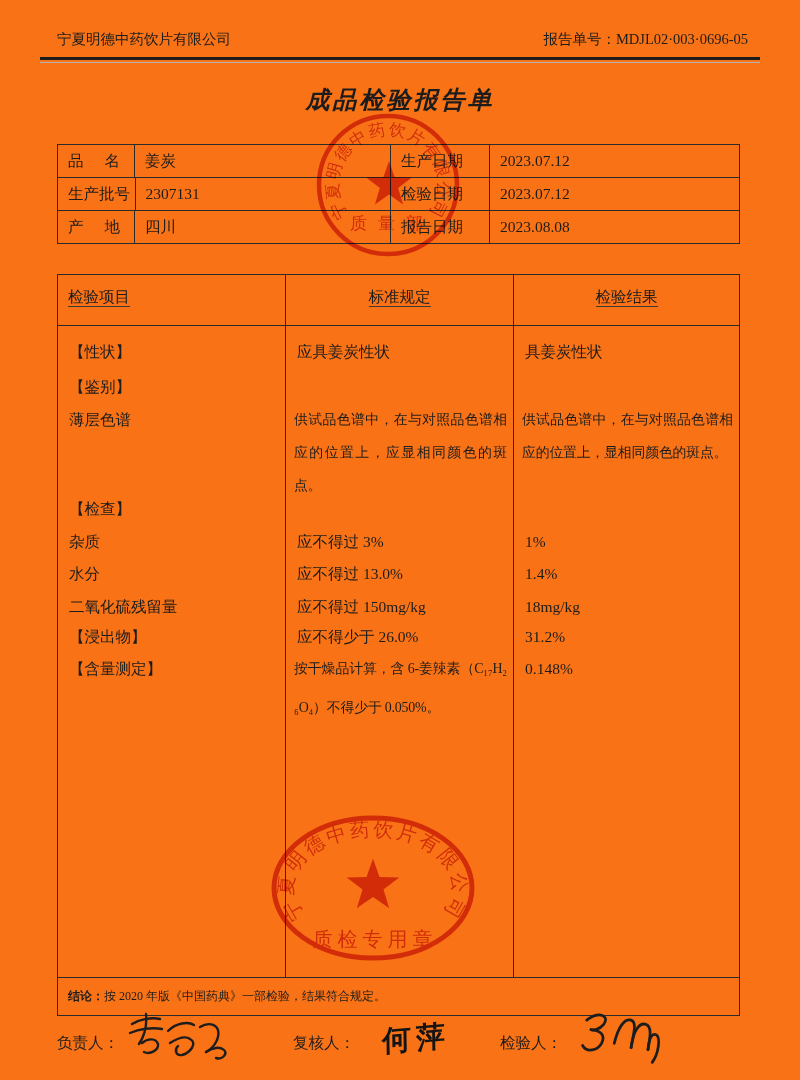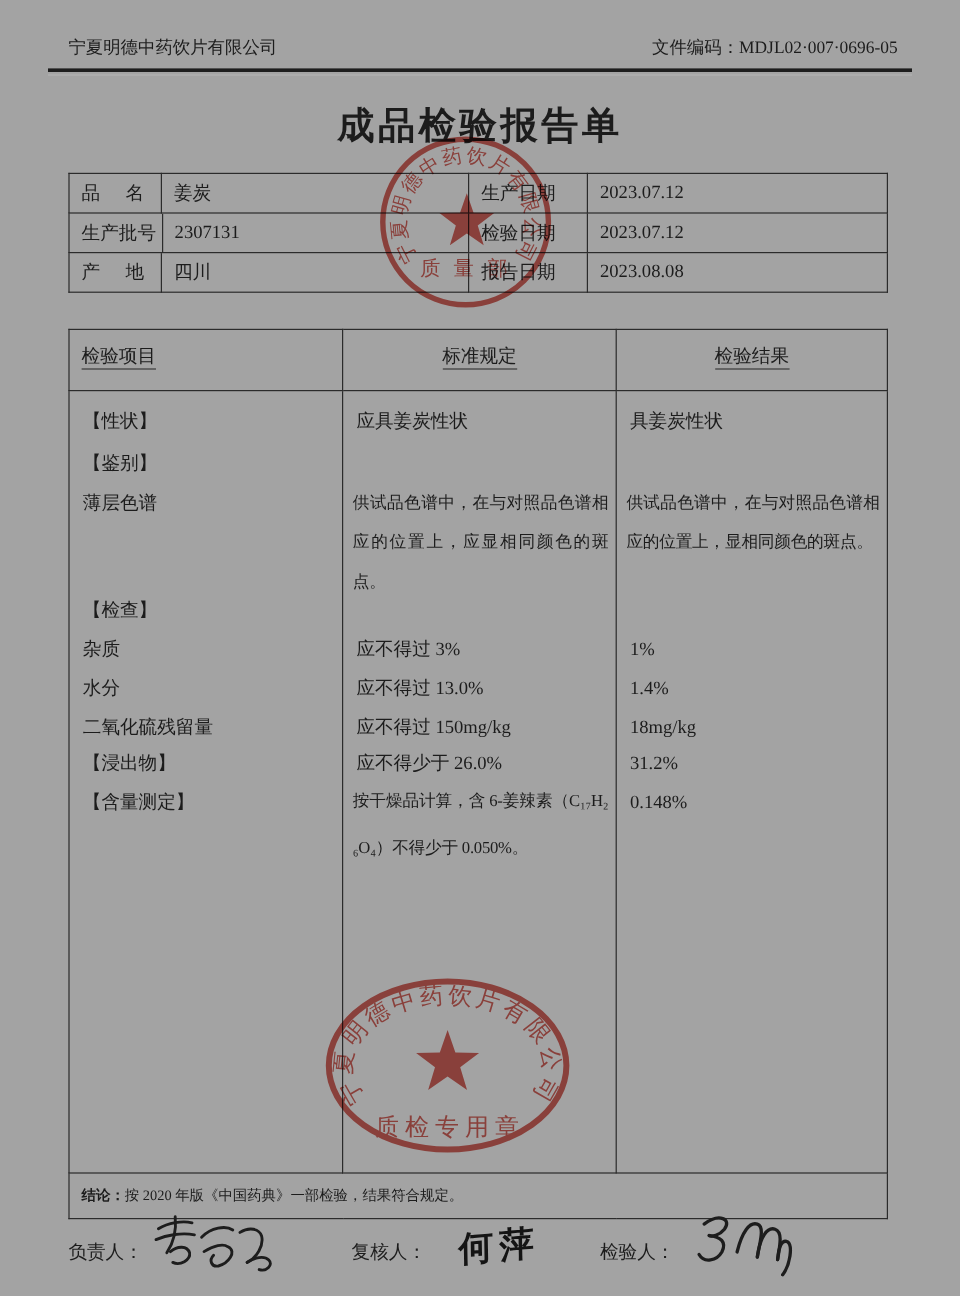--- a/index.html
+++ b/index.html
@@ -1,25 +1,25 @@
 <!DOCTYPE html>
 <html><head>
 <meta charset="utf-8">
 <style>
   html,body{margin:0;padding:0;background:#e9e9e9;}
   .page{
-    position:relative;width:800px;height:1080px;margin:0 auto;background:#a3a3a3;
+    position:relative;width:800px;height:1080px;margin:0 auto;background:#f97316;
     font-family:"Liberation Serif","DejaVu Serif",serif;color:#1c1c1c;overflow:hidden;
   }
   
   .hdr{position:absolute;left:57px;right:52px;top:30px;display:flex;justify-content:space-between;font-size:14.5px;}
   .rule1{position:absolute;left:40px;right:40px;top:57px;height:2.5px;background:#1d1d1d;}
   .rule2{position:absolute;left:40px;right:40px;top:62px;height:1px;background:#b3b3b3;}
   
-  .title{position:absolute;left:0;right:0;top:84px;text-align:center;font-size:31px;font-weight:bold;letter-spacing:3px;}
+  .title{position:absolute;left:0;right:0;top:84px;text-align:center;font-size:24px;font-weight:bold;letter-spacing:3px;font-style:italic;}
   
   table{border-collapse:collapse;table-layout:fixed;}
   td{border:1.5px solid #2b2b2b;font-size:15.5px;padding:0 0 0 10px;vertical-align:middle;overflow:hidden;}
   .info{position:absolute;left:57px;top:144px;width:682px;}
   .info td{height:32px;}
   .lblj{text-align:justify;text-align-last:justify;padding:0 14px 0 10px;}
   .main{position:absolute;left:57px;top:274px;width:682px;border-radius:26px;}
   .main td.hd{height:44px;vertical-align:middle;padding-bottom:6px;}
   .main td.hd.c{text-align:center;padding-left:0;}
   .uln{border-bottom:1.2px solid #3a3a3a;padding-bottom:1px;}
@@ -38,21 +38,21 @@
   .sig{position:absolute;}
   .hand{position:absolute;font-size:29px;font-weight:bold;letter-spacing:5px;transform:rotate(-5deg) skewX(-4deg);color:#141414;}
 </style>
 </head>
 <body>
 
 <div class="page">
 
   <div class="hdr">
     <span>宁夏明德中药饮片有限公司</span>
-    <span><span>文件编码：</span><span>MDJL02·007·0696-05</span></span>
+    <span><span>报告单号：</span><span>MDJL02·003·0696-05</span></span>
   </div>
   <div class="rule1"></div>
   <div class="rule2"></div>
 
   <div class="title">成品检验报告单</div>
 
   <table class="info">
     <colgroup>
         <col style="width:77px">
         <col style="width:256px">

